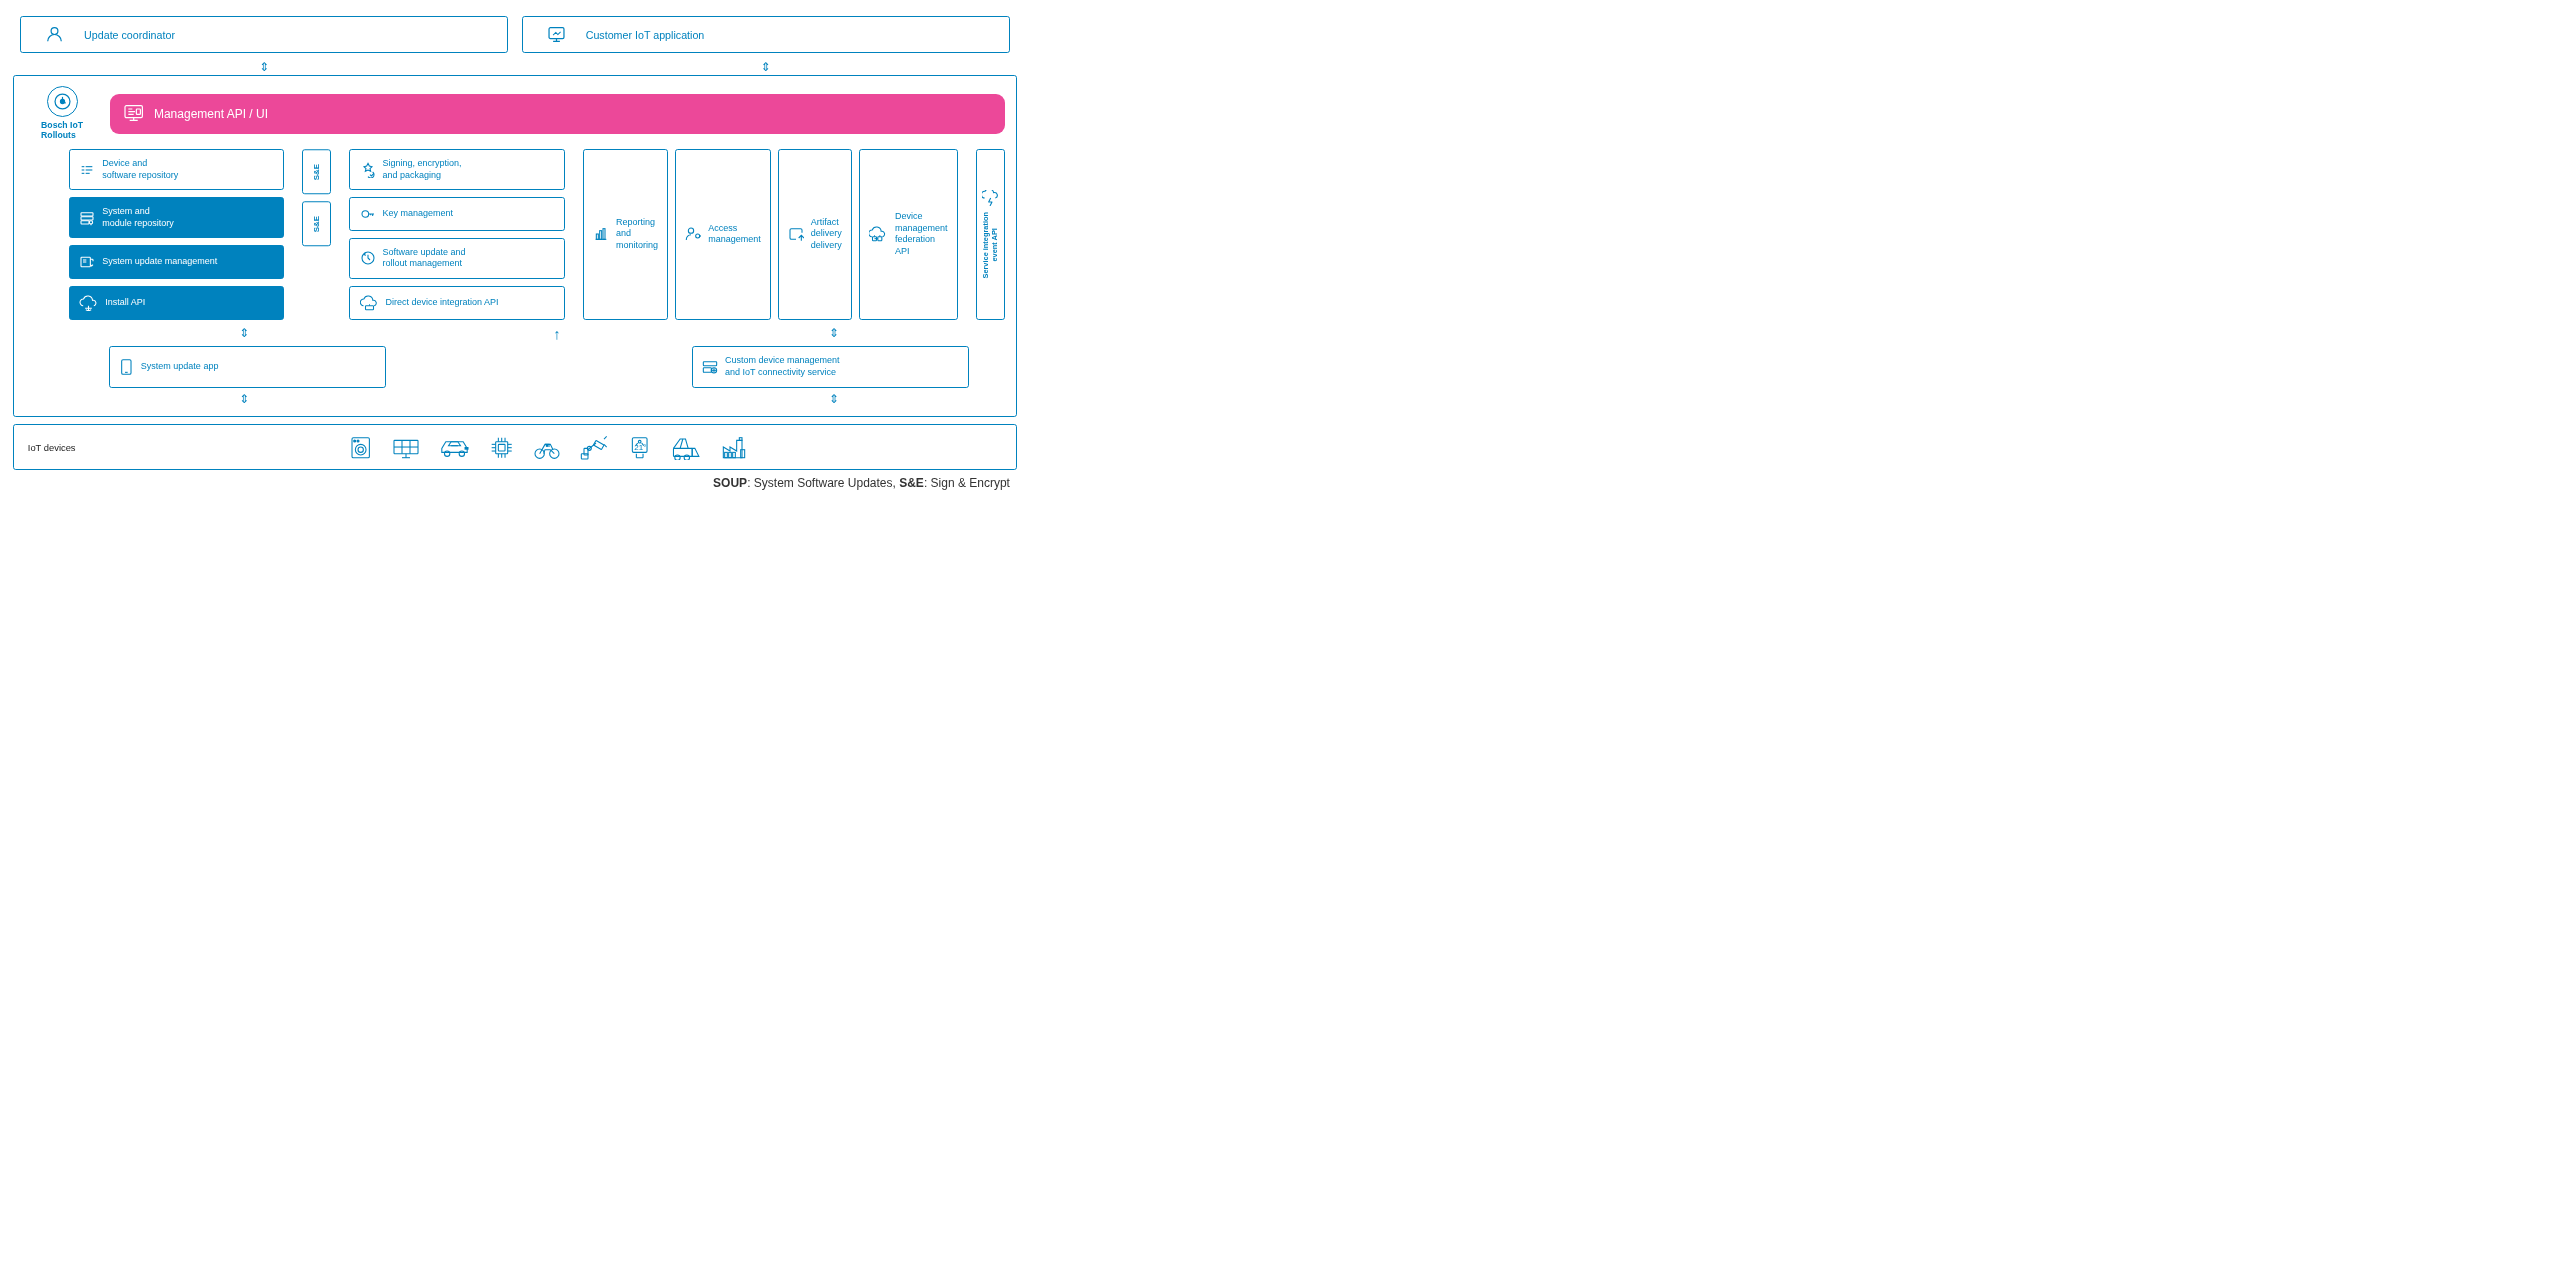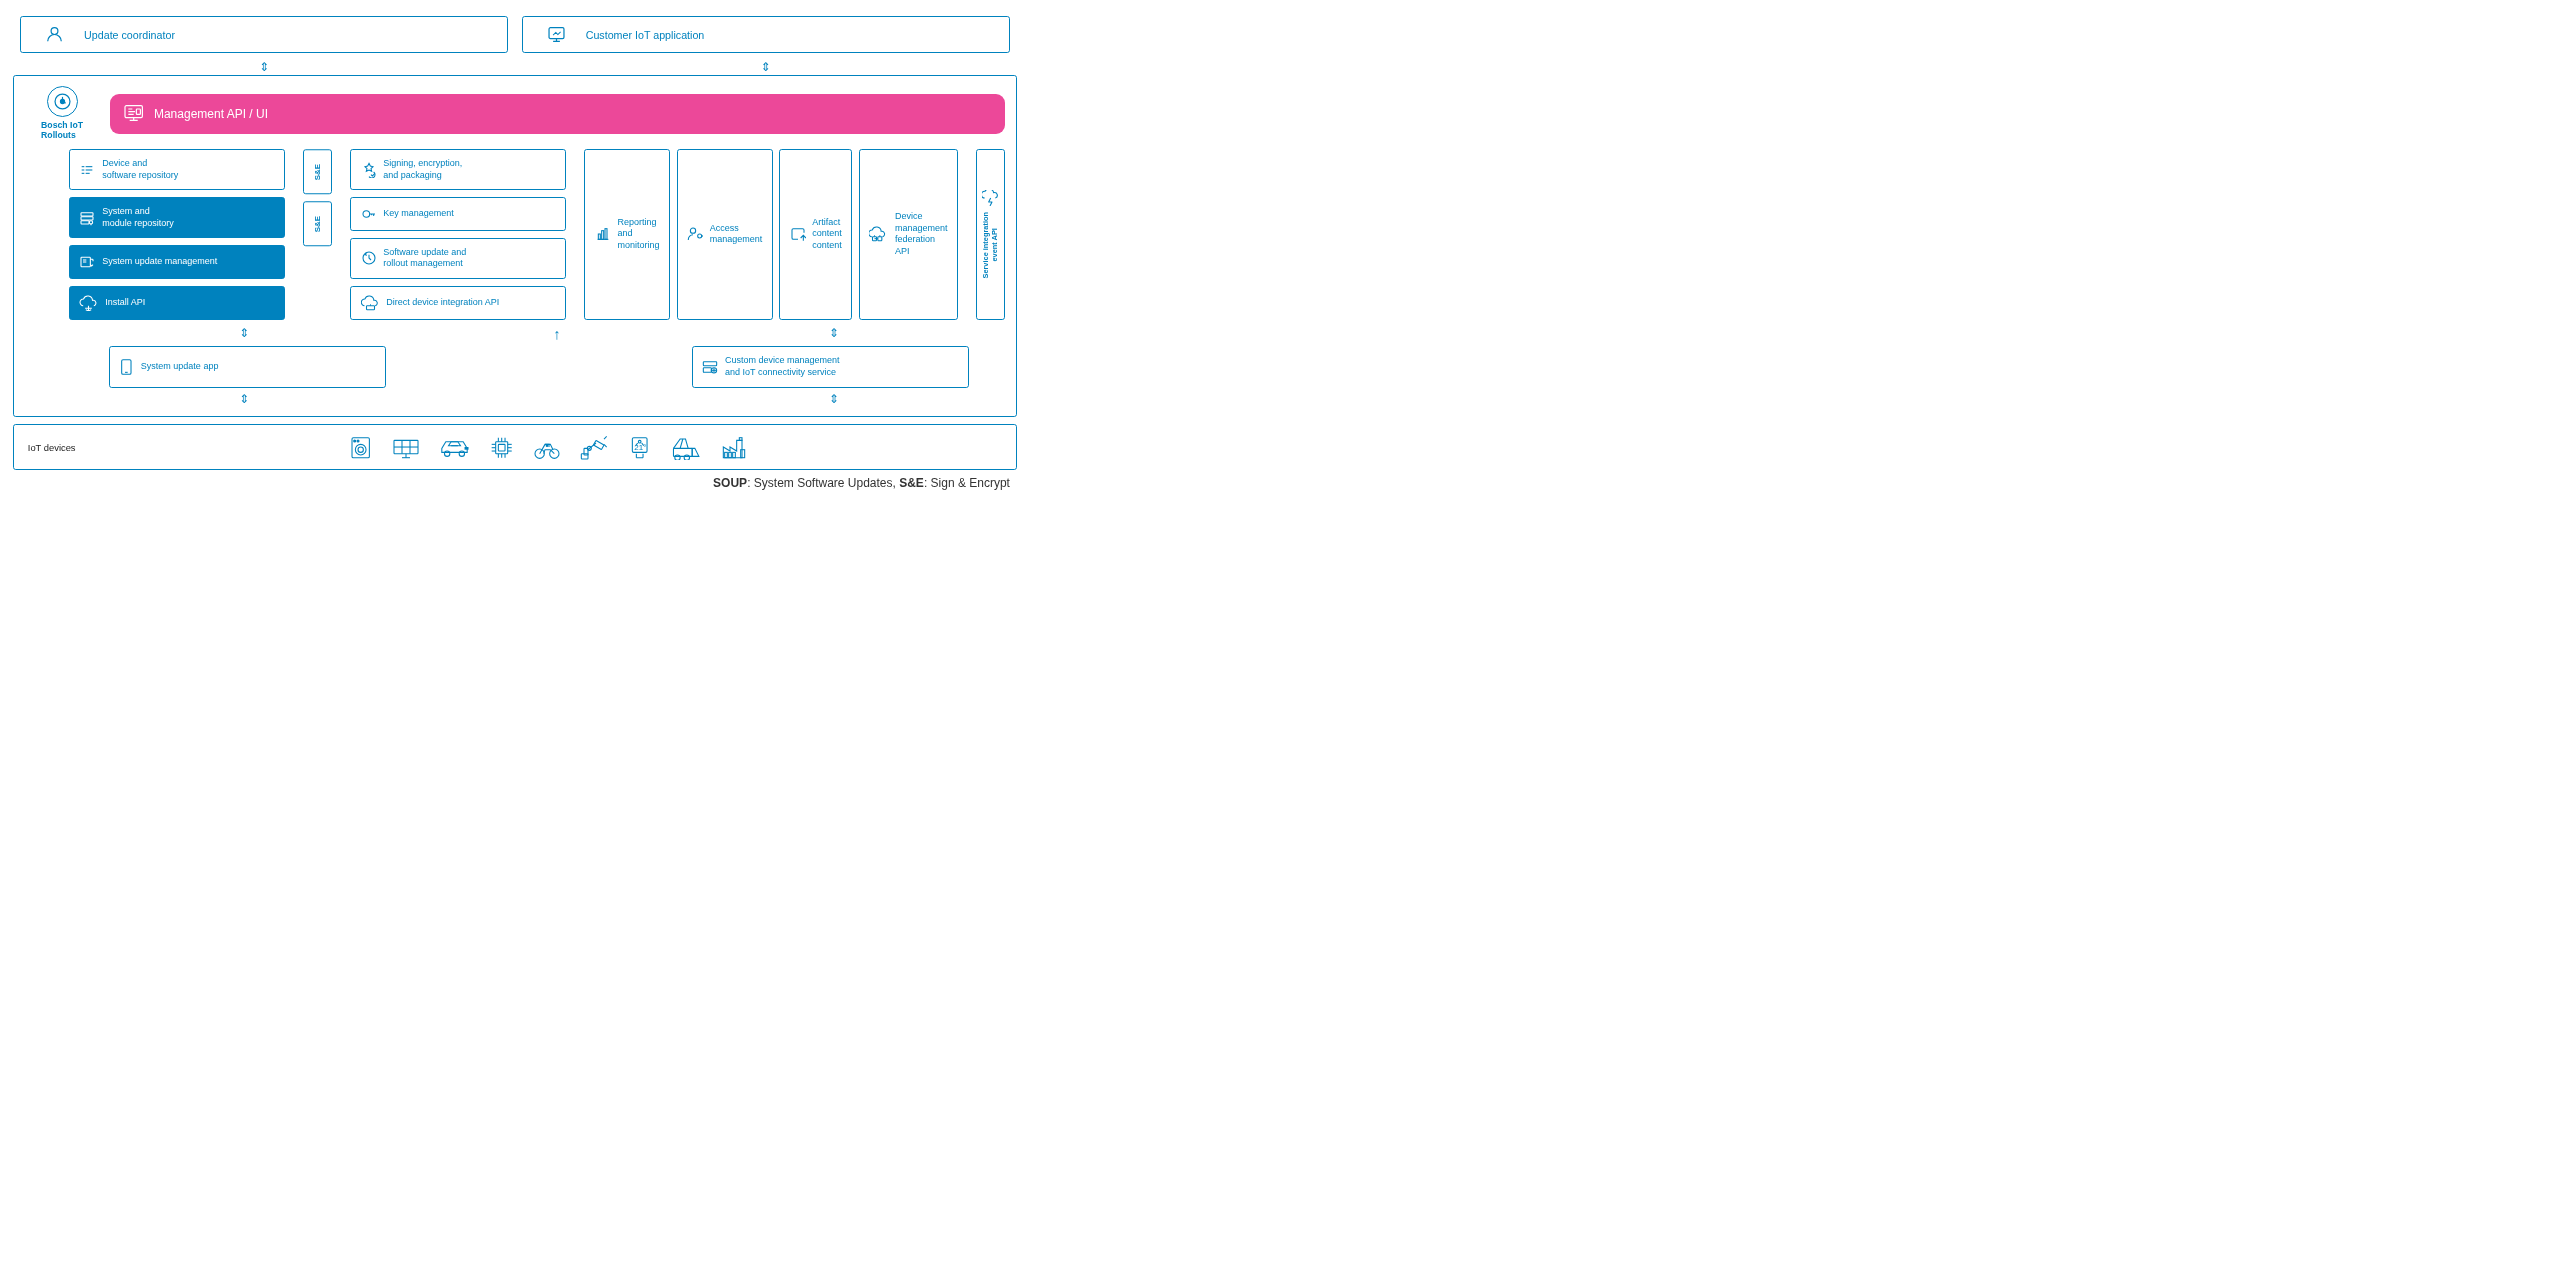--- a/index.html
+++ b/index.html
@@ -366,21 +366,21 @@
             <path d="M22 15h2M22 13.5v3"></path>
           </svg>
           <span>Access management</span>
         </div>
 
         <div class="service-box">
           <svg width="16" height="16" viewBox="0 0 24 24" fill="none" stroke="#0082be" stroke-width="1.6">
             <path d="M21 10V6a2 2 0 0 0-2-2H5a2 2 0 0 0-2 2v12a2 2 0 0 0 2 2h7"></path>
             <path d="M16 18l4-4 4 4M20 14v8"></path>
           </svg>
-          <span>Artifact content content</span>
+          <span>Artifact delivery delivery</span>
         </div>
 
         <div class="service-box">
           <svg width="19" height="16" viewBox="0 0 28 24" fill="none" stroke="#0082be" stroke-width="1.6">
             <path d="M4 16a5 5 0 0 1 .5-10 7 7 0 0 1 13.5 2A4 4 0 0 1 20 16"></path>
             <rect x="5" y="16" width="6" height="6" rx="1"></rect>
             <rect x="13" y="16" width="6" height="6" rx="1"></rect>
             <line x1="8" y1="14" x2="8" y2="16"></line>
             <line x1="16" y1="14" x2="16" y2="16"></line>
             <line x1="8" y1="19" x2="13" y2="19"></line>

